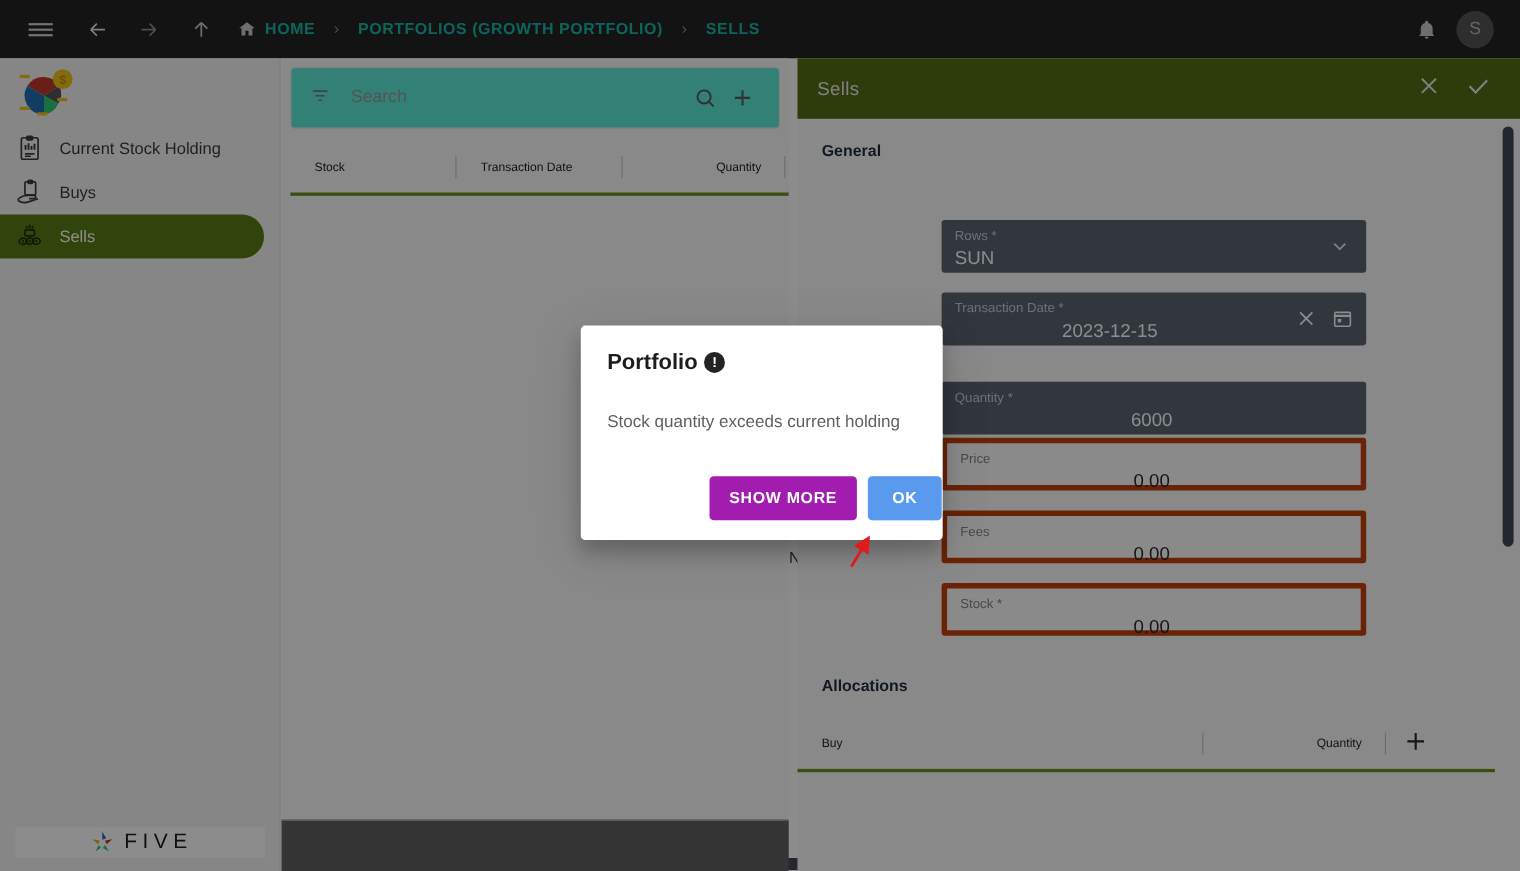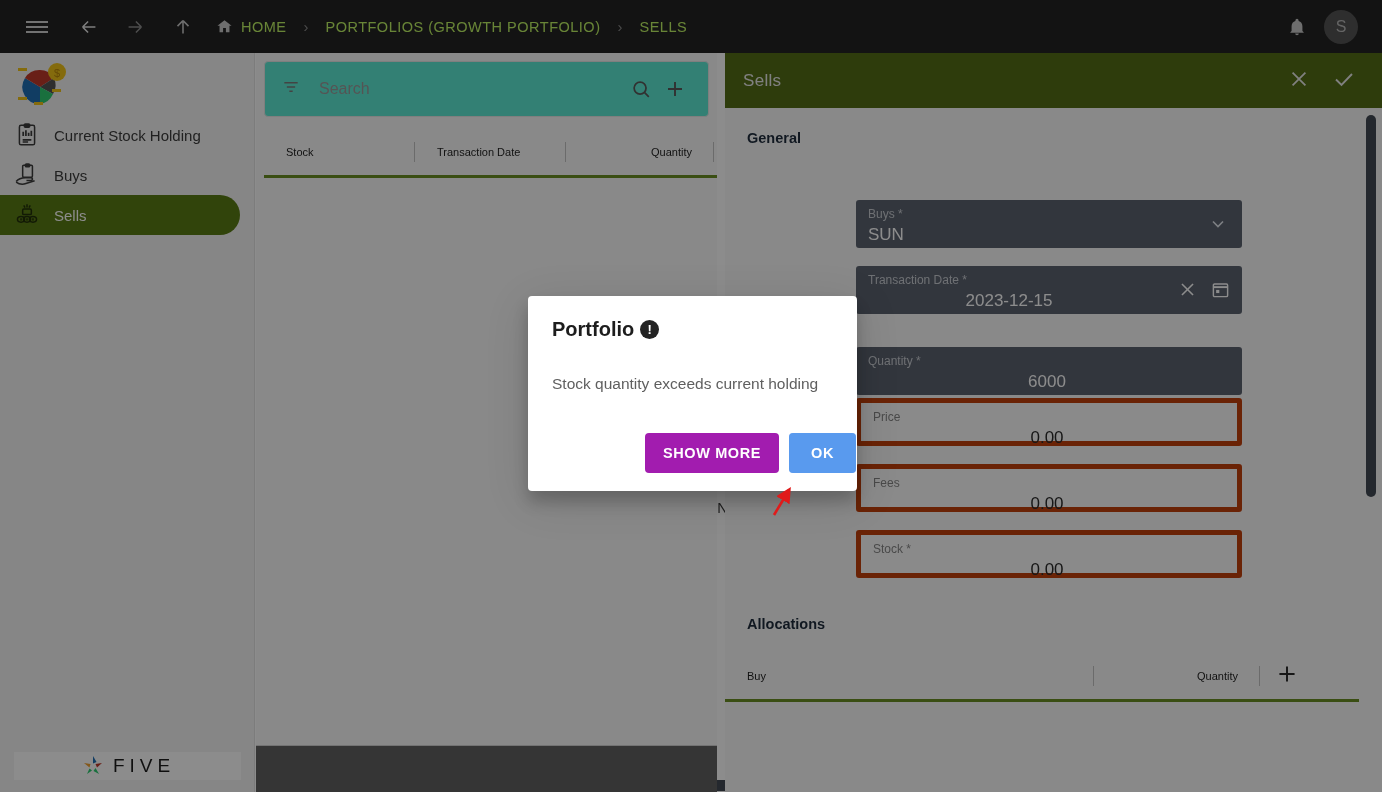--- a/index.html
+++ b/index.html
@@ -21,22 +21,22 @@
   }
   .hamburger { margin-left: 18px; }
   .hamburger span {
     display: block; width: 22px; height: 2px; background: #cfcfcf; margin: 3px 0;
   }
   .arrow-back { margin-left: 14px; color: #e6e6e6; }
   .arrow-fwd  { margin-left: 8px;  color: #8d8d8d; }
   .arrow-up   { margin-left: 10px; color: #c9c9c9; }
   .crumbs { display: flex; align-items: center; margin-left: 14px; }
   .crumb {
-    color: #bef264; font-size: 14.5px; letter-spacing: .5px;
-    font-weight: 400; white-space: nowrap;
+    color: #14b8a6; font-size: 14.5px; letter-spacing: .5px;
+    font-weight: 700; white-space: nowrap;
   }
   .crumb.home { display: flex; align-items: center; gap: 8px; }
   .sep { color: #8a8a8a; font-size: 15px; margin: 0 17px; }
   .topbar-right {
     margin-left: auto; display: flex; align-items: center; gap: 8px;
     margin-right: 24px;
   }
   .avatar {
     width: 34px; height: 34px; border-radius: 50%; background: #545454;
     color: #b9b9b9; font-size: 16px; display: flex;
@@ -373,21 +373,21 @@
           <svg width="24" height="24" viewBox="0 0 24 24" fill="none" stroke="currentColor" stroke-width="1.9">
             <path d="M4 12.5l5.5 5.5L20 7"></path>
           </svg>
         </span>
       </div>
     </div>
 
     <div class="section-label">General</div>
 
     <div class="field filled" style="top:147px">
-      <div class="f-label">Buys *</div>
+      <div class="f-label">Rows *</div>
       <div class="f-value left">SUN</div>
       <span class="chev">
         <svg width="20" height="20" viewBox="0 0 24 24" fill="none" stroke="currentColor" stroke-width="2">
           <path d="M6 9l6 6 6-6"></path>
         </svg>
       </span>
     </div>
 
     <div class="field filled" style="top:213px">
       <div class="f-label">Transaction Date *</div>

